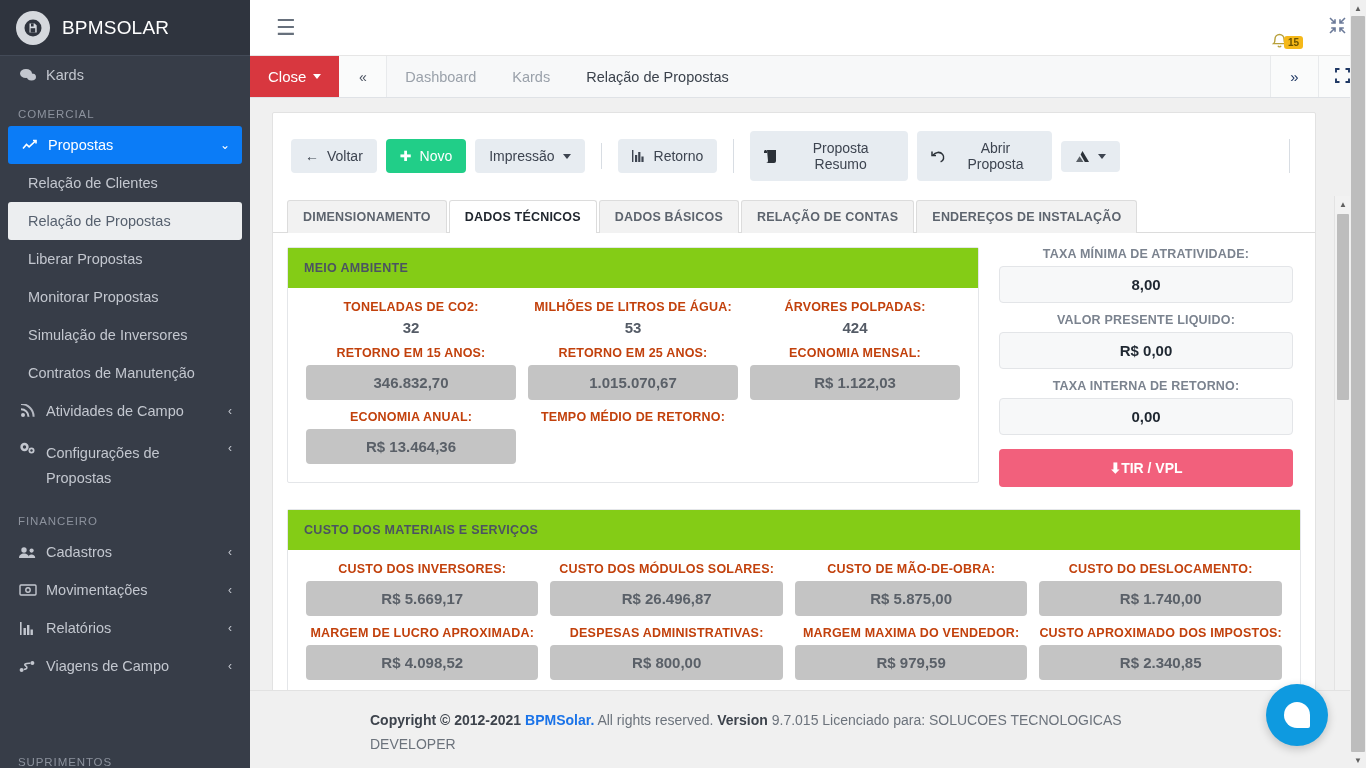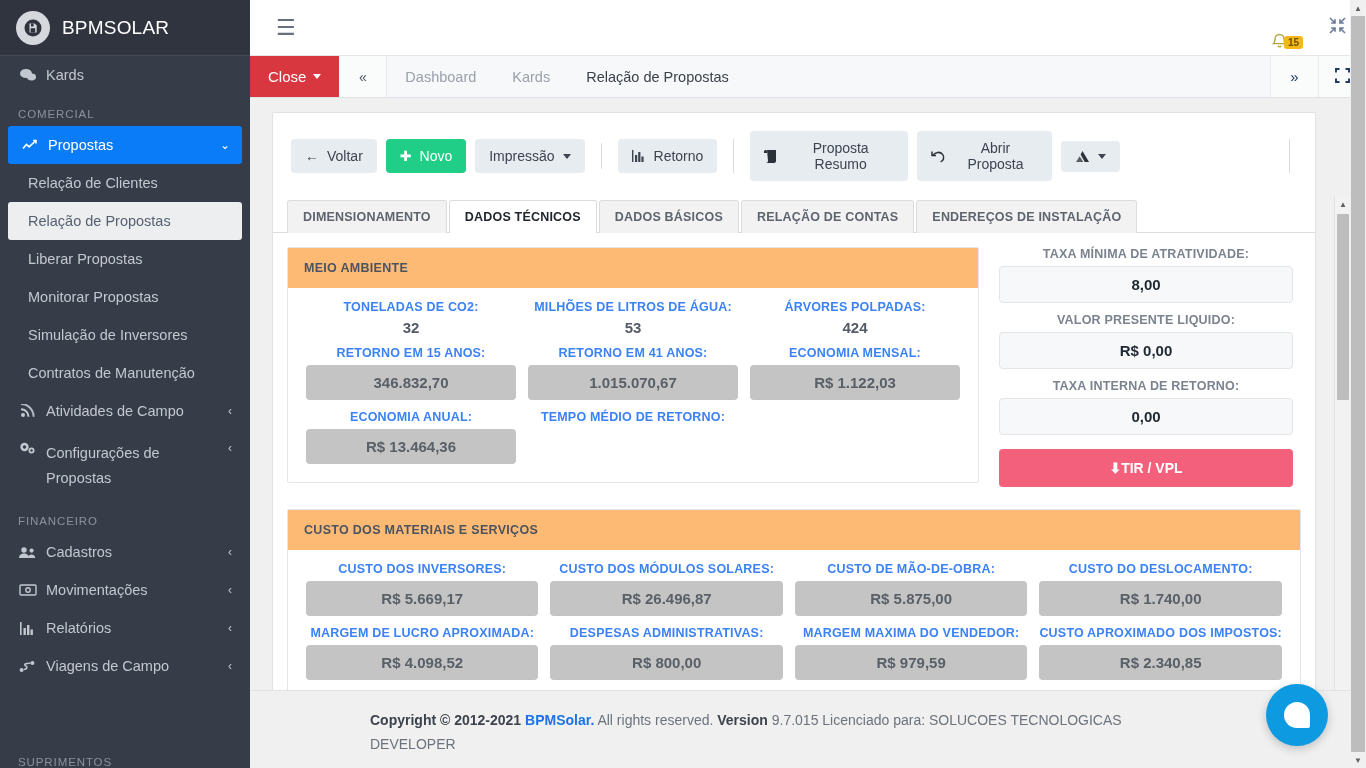--- a/index.html
+++ b/index.html
@@ -134,29 +134,29 @@
     padding: 9px 15px; font-size: 12.5px; font-weight: bold; letter-spacing: .2px;
     color: #5d646e; border-radius: 3px 3px 0 0; cursor: pointer;
     position: relative; top: 1px;
   }
   .itab.active { background: #fff; color: #20262e; }
 
   
   .body-wrap { padding: 14px 14px 0; display: flex; gap: 12px; align-items: flex-start; }
   .panel { border: 1px solid #e4e6e9; border-radius: 2px; background: #fff; }
   .panel-head {
-    background: #fdba74; color: #4b5361; font-size: 12.5px; font-weight: bold;
+    background: #84cc16; color: #4b5361; font-size: 12.5px; font-weight: bold;
     letter-spacing: .3px; padding: 13px 16px;
   }
   .grid { display: grid; padding: 8px 12px 14px; row-gap: 2px; }
   .g3 { grid-template-columns: repeat(3, 1fr); }
   .g4 { grid-template-columns: repeat(4, 1fr); }
   .fld { padding: 4px 6px; text-align: center; }
   .fld-label {
-    font-size: 12.5px; font-weight: bold; color: #3b82f6; letter-spacing: .2px;
+    font-size: 12.5px; font-weight: bold; color: #c2410c; letter-spacing: .2px;
     margin-bottom: 5px; white-space: nowrap;
   }
   .fld-plain { font-size: 15px; font-weight: bold; color: #545b66; }
   .fld-box {
     background: #c4c4c4; border-radius: 4px; padding: 9px 16px;
     font-size: 15px; font-weight: bold; color: #5a6068;
   }
   .fld-box.light {
     background: #f7f8f9; border: 1px solid #e3e5e8; color: #1f2731;
   }
@@ -478,21 +478,21 @@
               <div class="fld">
                 <div class="fld-label">ÁRVORES POLPADAS:</div>
                 <div class="fld-plain">424</div>
               </div>
 
               <div class="fld">
                 <div class="fld-label">RETORNO EM 15 ANOS:</div>
                 <div class="fld-box">346.832,70</div>
               </div>
               <div class="fld">
-                <div class="fld-label">RETORNO EM 41 ANOS:</div>
+                <div class="fld-label">RETORNO EM 25 ANOS:</div>
                 <div class="fld-box">1.015.070,67</div>
               </div>
 
               <div class="fld">
                 <div class="fld-label">ECONOMIA MENSAL:</div>
                 <div class="fld-box">R$ 1.122,03</div>
               </div>
               <div class="fld">
                 <div class="fld-label">ECONOMIA ANUAL:</div>
                 <div class="fld-box">R$ 13.464,36</div>

